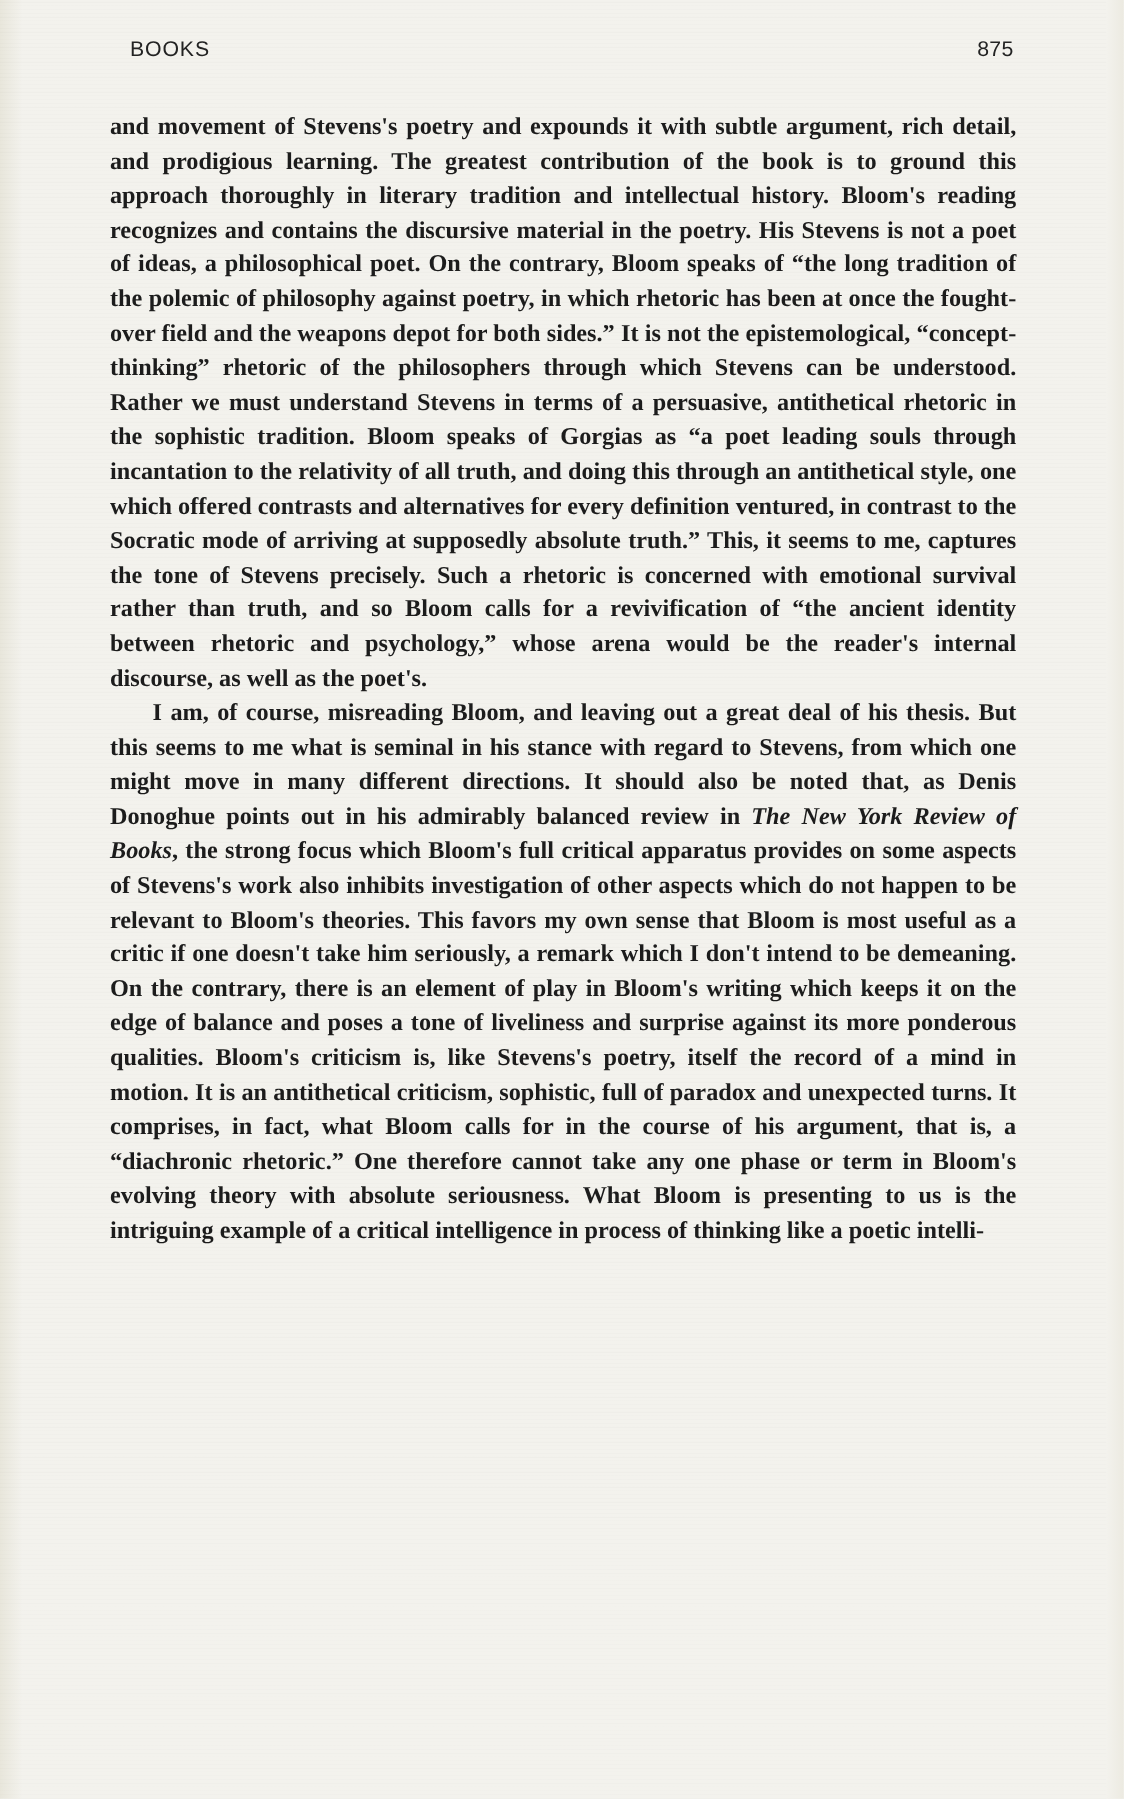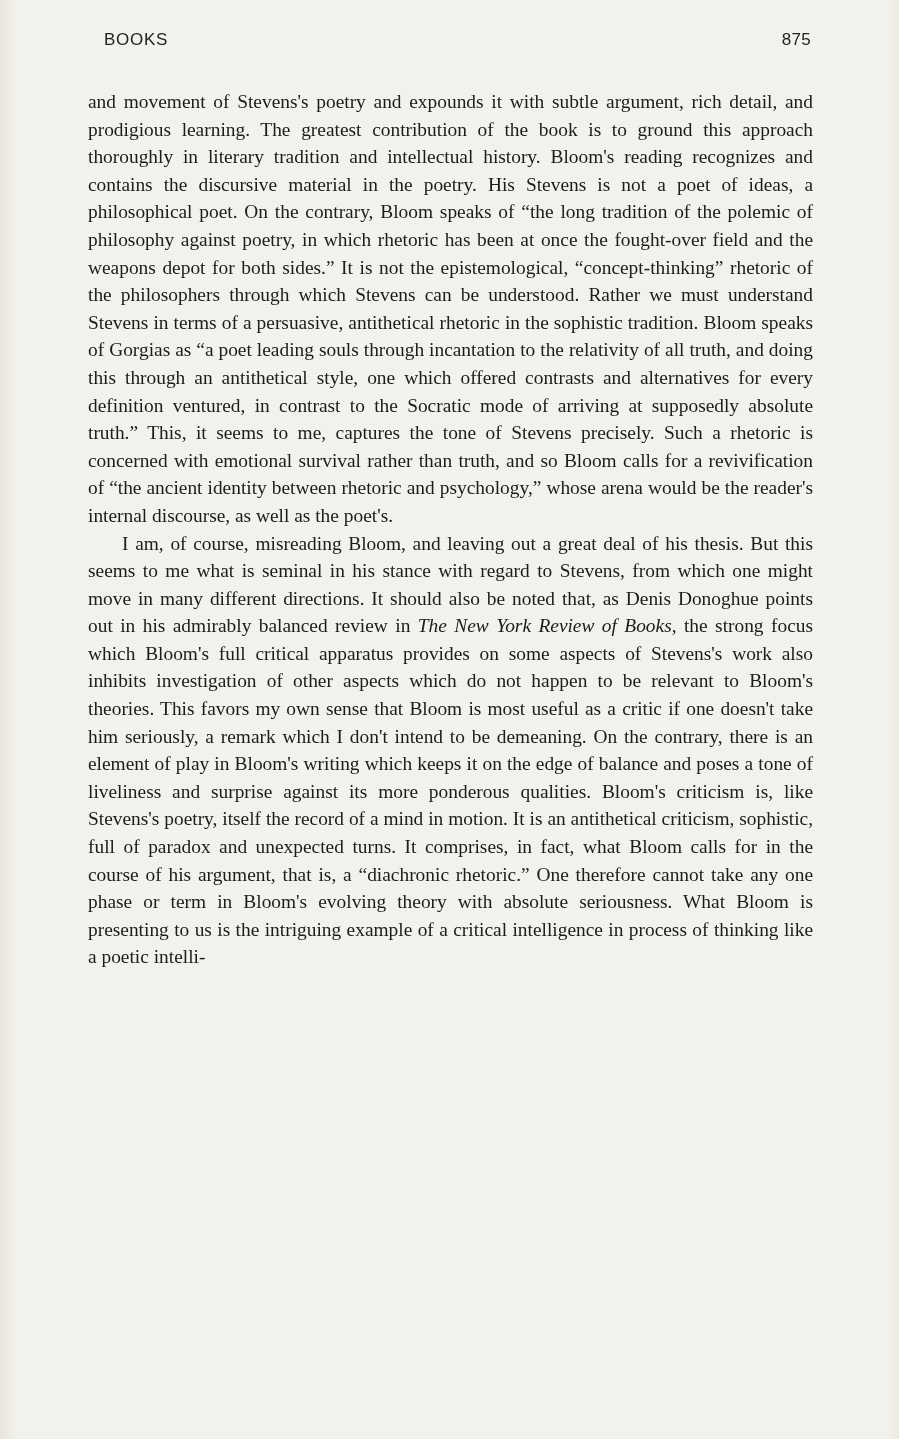--- a/index.html
+++ b/index.html
@@ -65,20 +65,21 @@
   }
   .body-text {
     position: absolute;
     top: 88px;
     left: 88px;
     width: 725px;
     font-size: 19.4px;
     line-height: 27.6px;
     text-align: justify;
     color: #1c1c1c;
+    font-weight: bold;
     -webkit-font-smoothing: antialiased;
   }
   .body-text p {
     margin: 0;
     text-indent: 0;
   }
   .body-text p.indented {
     text-indent: 34px;
   }
   .body-text i {

